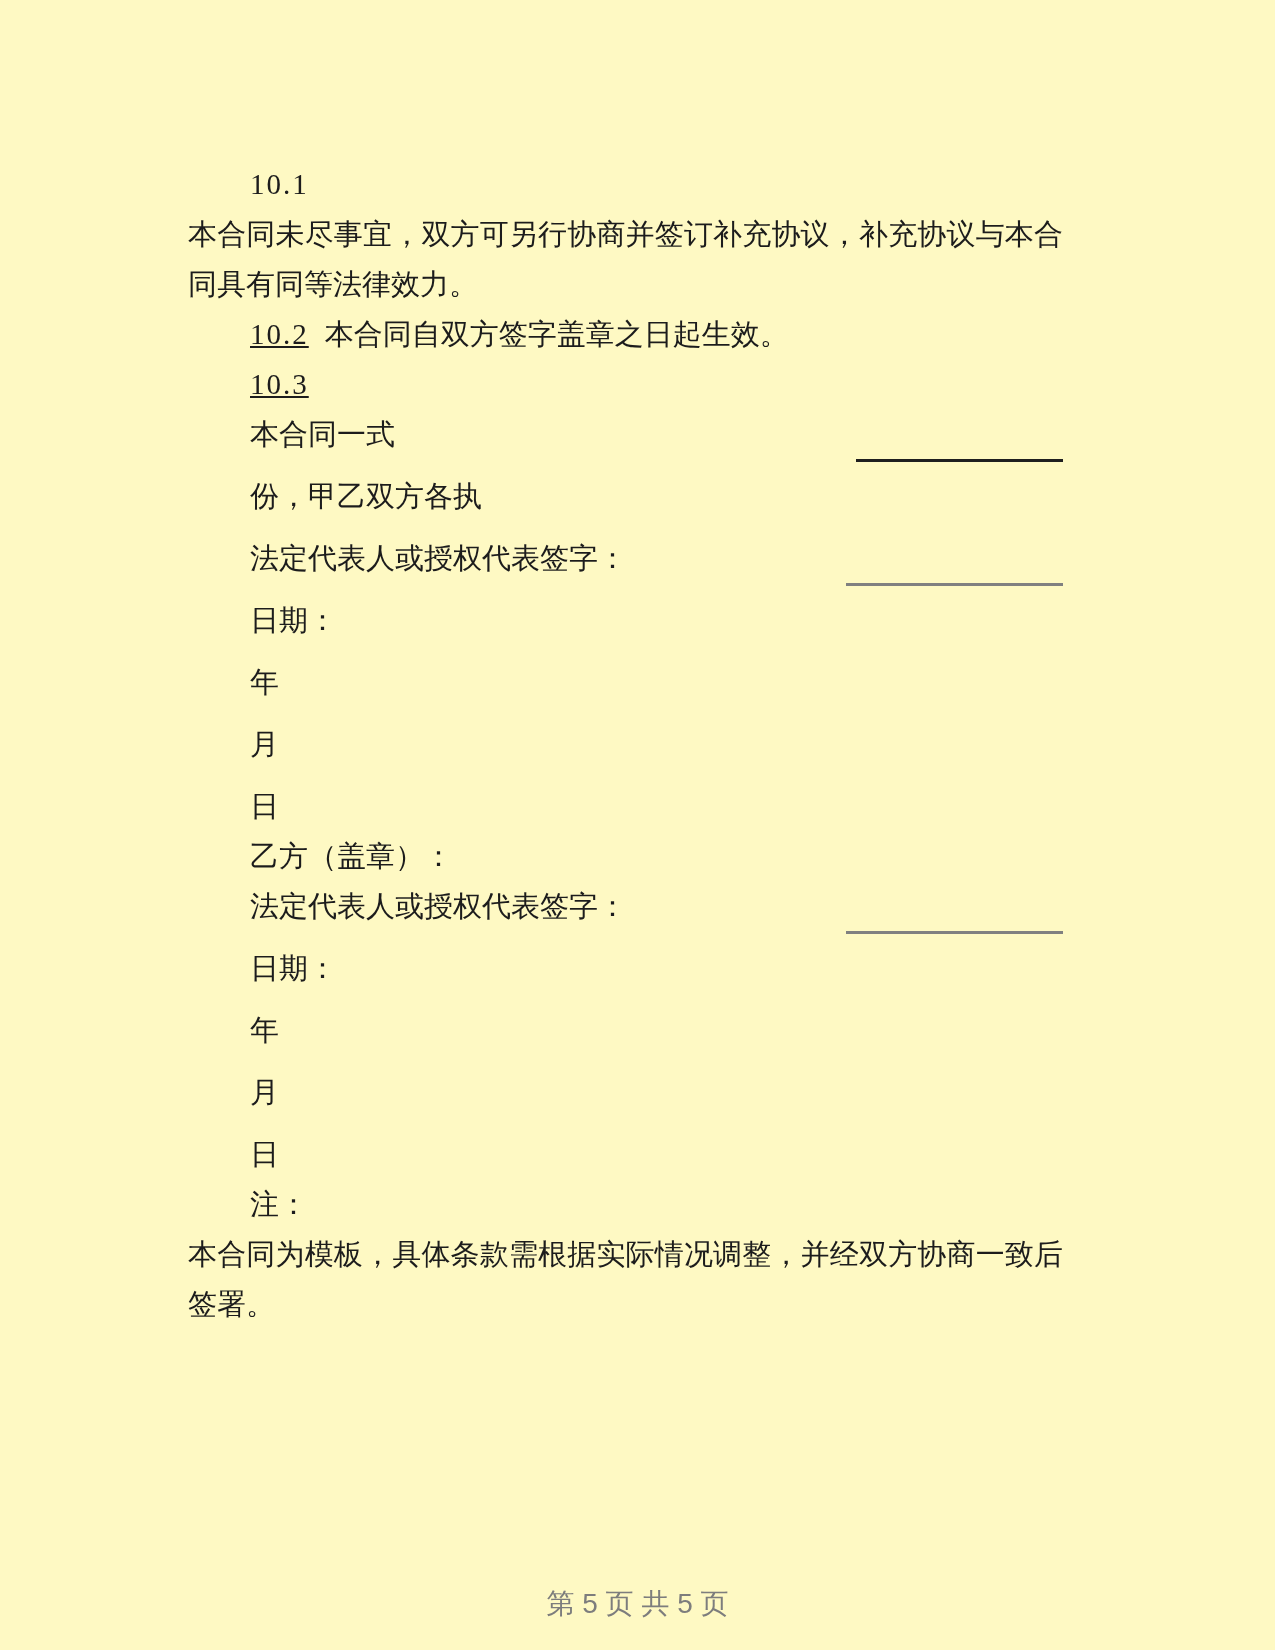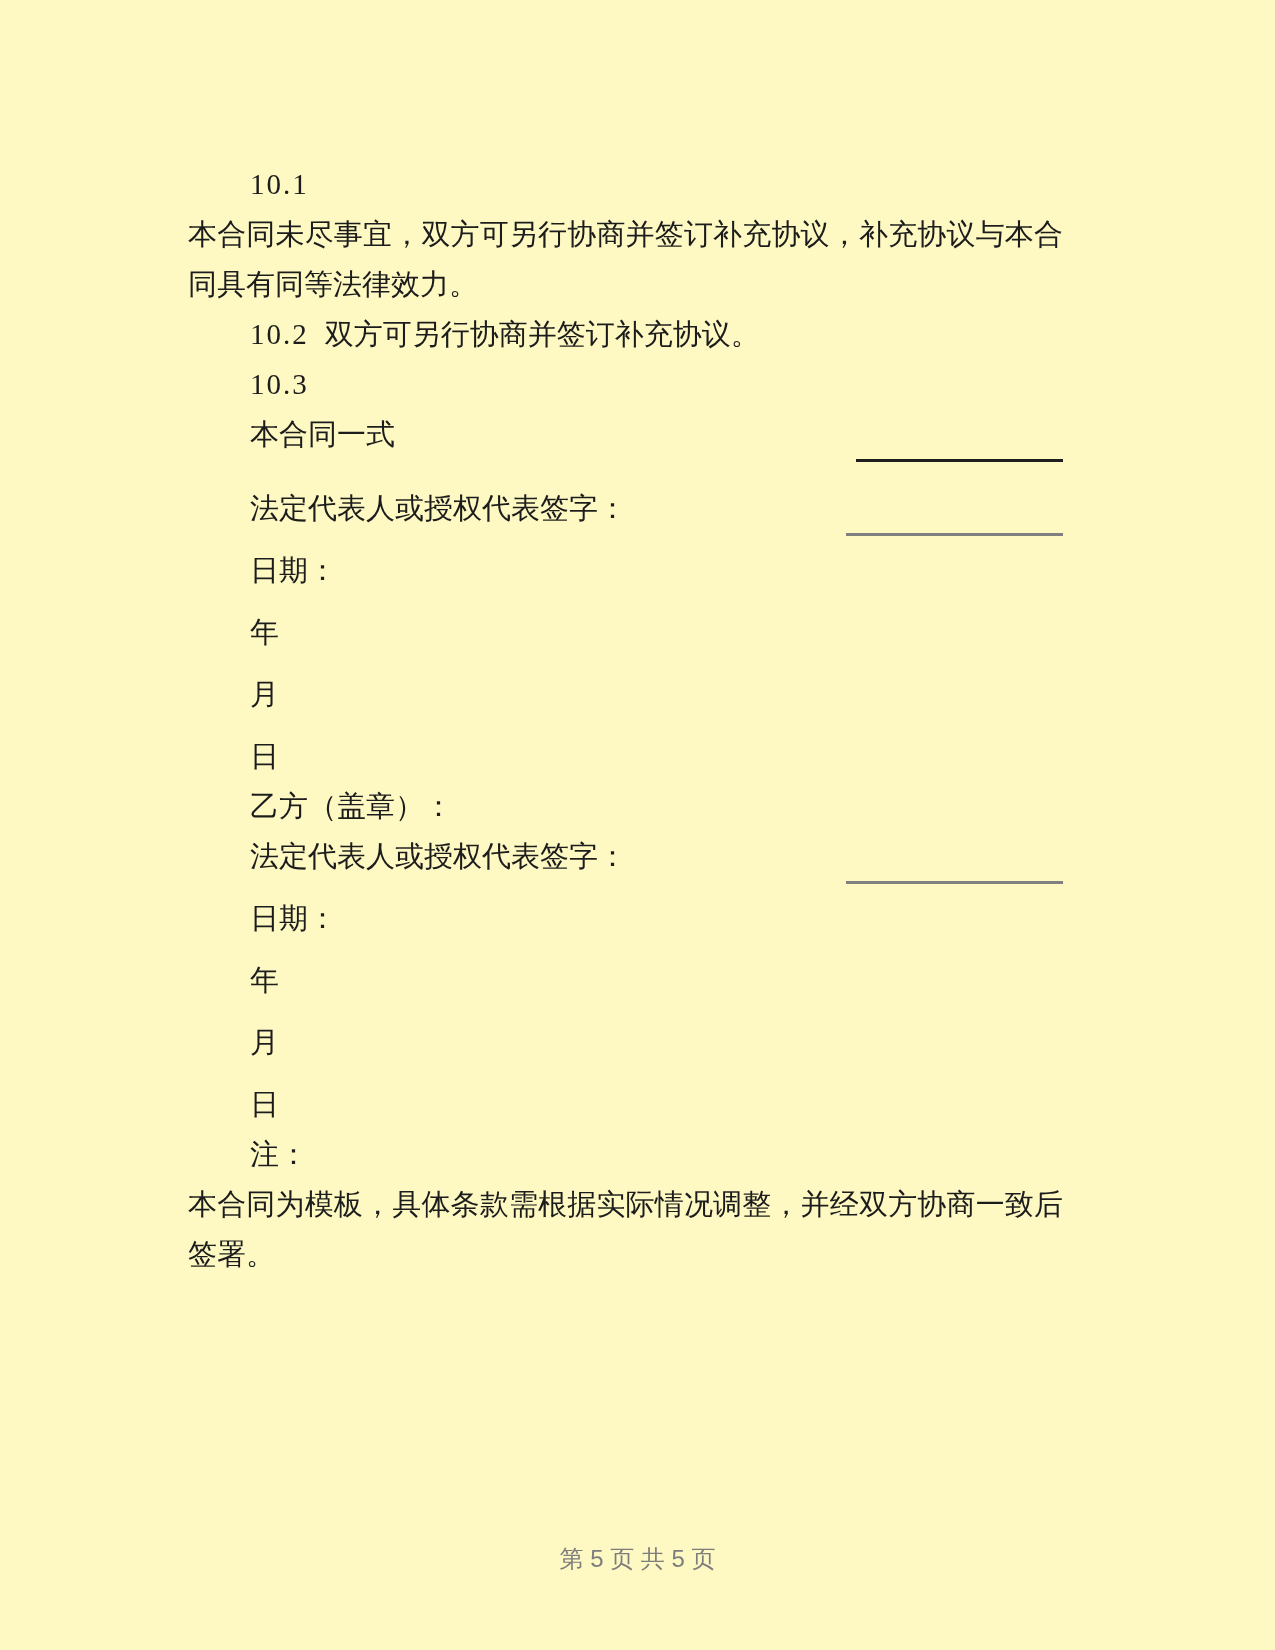--- a/index.html
+++ b/index.html
@@ -44,70 +44,72 @@
   }
   .t {
     flex: 0 0 auto;
     white-space: nowrap;
   }
   .num {
     letter-spacing: 2px;
   }
   .gap {
     margin-right: 16px;
+    text-decoration: underline;
   }
   
   .blank {
     display: inline-block;
     align-self: flex-end;
     height: 0;
     border-bottom: 2px solid #1f1f1f;
     margin-bottom: 10px;
   }
   .blank.dark   { border-bottom-color: #1f1f1f; border-bottom-width: 3px; margin-bottom: 9px; }
   .blank.gray   { border-bottom-color: #808080; border-bottom-width: 3px; margin-bottom: 9px; }
   .blank.fixed210 { flex: 0 0 auto; width: 207px; }
   .blank.sigw   { flex: 0 0 auto; width: 217px; margin-left: 12px; }
   .blank.fill   { flex: 1 1 0; }
   .blank.gapL   { margin-left: 10px; }
   .footer {
     position: absolute;
     left: 0;
     right: 0;
-    top: 1542px;
+    top: 1587px;
     text-align: center;
     font-family: "Liberation Sans", "DejaVu Sans", sans-serif;
-    font-size: 24px;
+    font-size: 28px;
     line-height: 34px;
     color: #7d7d7d;
     font-weight: 400;
   }
 </style>
 </head>
 <body>
 
 <div class="page">
   <div class="content">
 
     <div class="line indent">
       <span class="num">10.1</span>
     </div>
 
     <div class="line stretch">本合同未尽事宜，双方可另行协商并签订补充协议，补充协议与本合</div>
 
     <div class="line">同具有同等法律效力。</div>
 
     <div class="line indent">
-      <span class="num gap">10.2</span><span>双方可另行协商并签订补充协议。</span>
+      <span class="num gap">10.2</span><span>本合同自双方签字盖章之日起生效。</span>
     </div>
 
     <div class="line indent flexline">
       <span class="t num gap">10.3</span>
       <span class="t">本合同一式</span>
       <span class="blank dark fixed210"></span>
+      <span class="t">份，甲乙双方各执</span>
       <span class="blank dark fill"></span>
     </div>
 
 
 
     <div class="line indent flexline">
       <span class="t">法定代表人或授权代表签字：</span>
       <span class="blank gray sigw"></span>
     </div>
 

